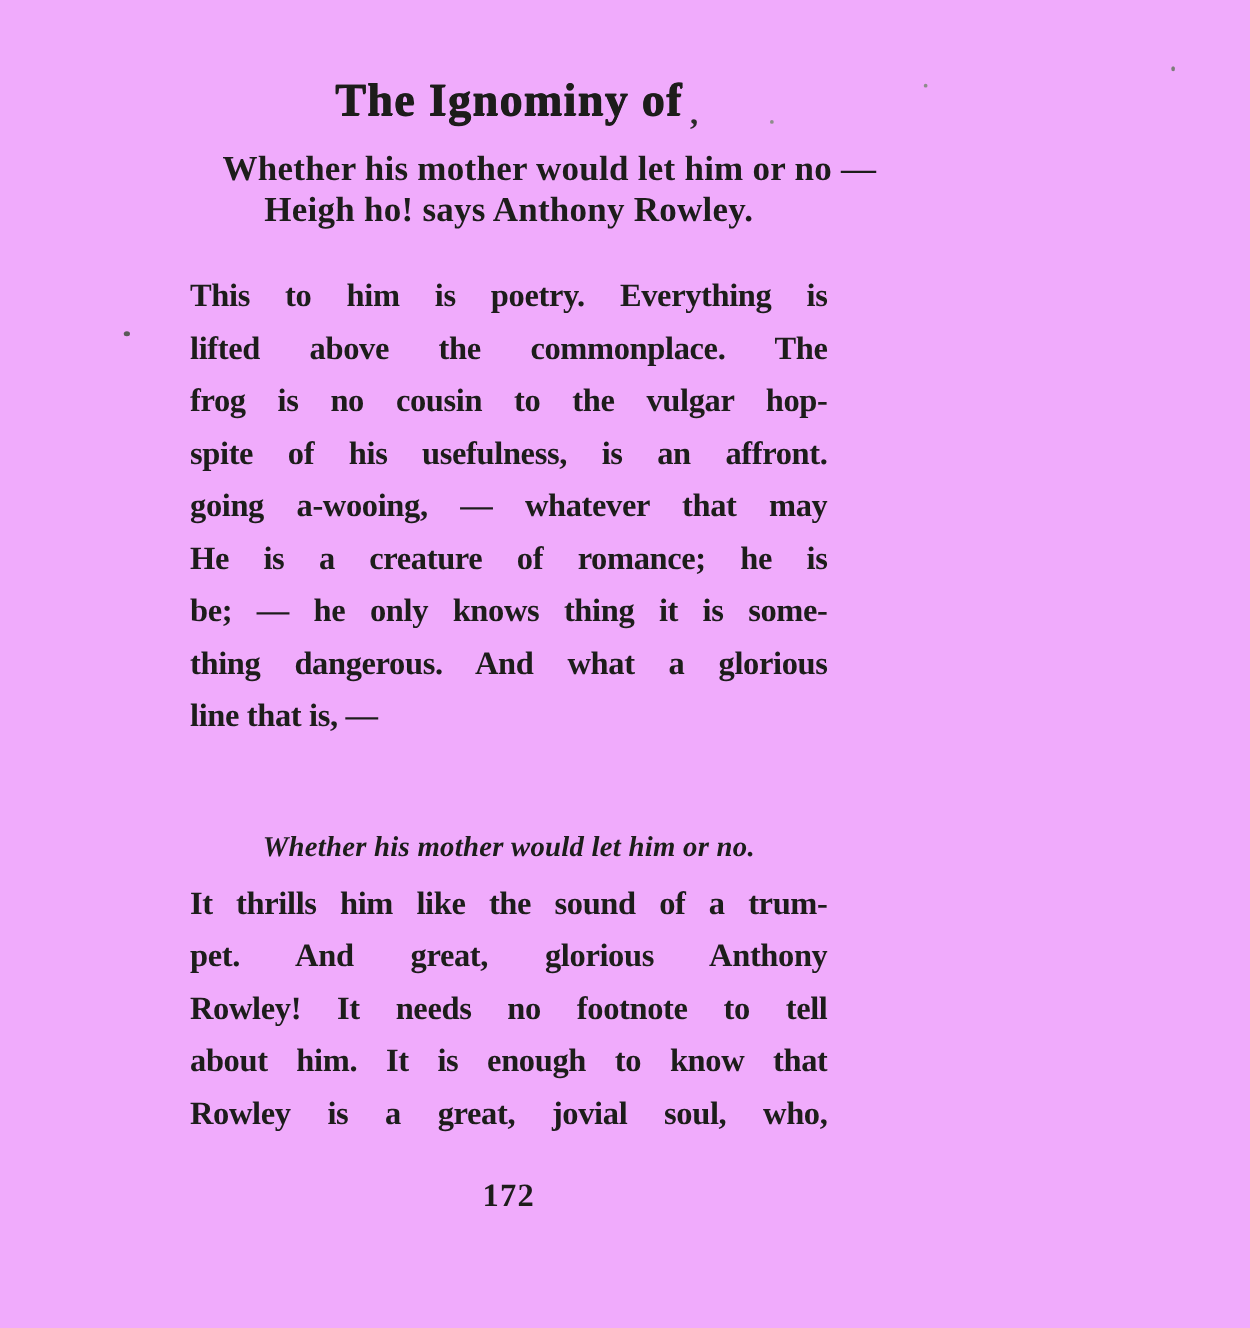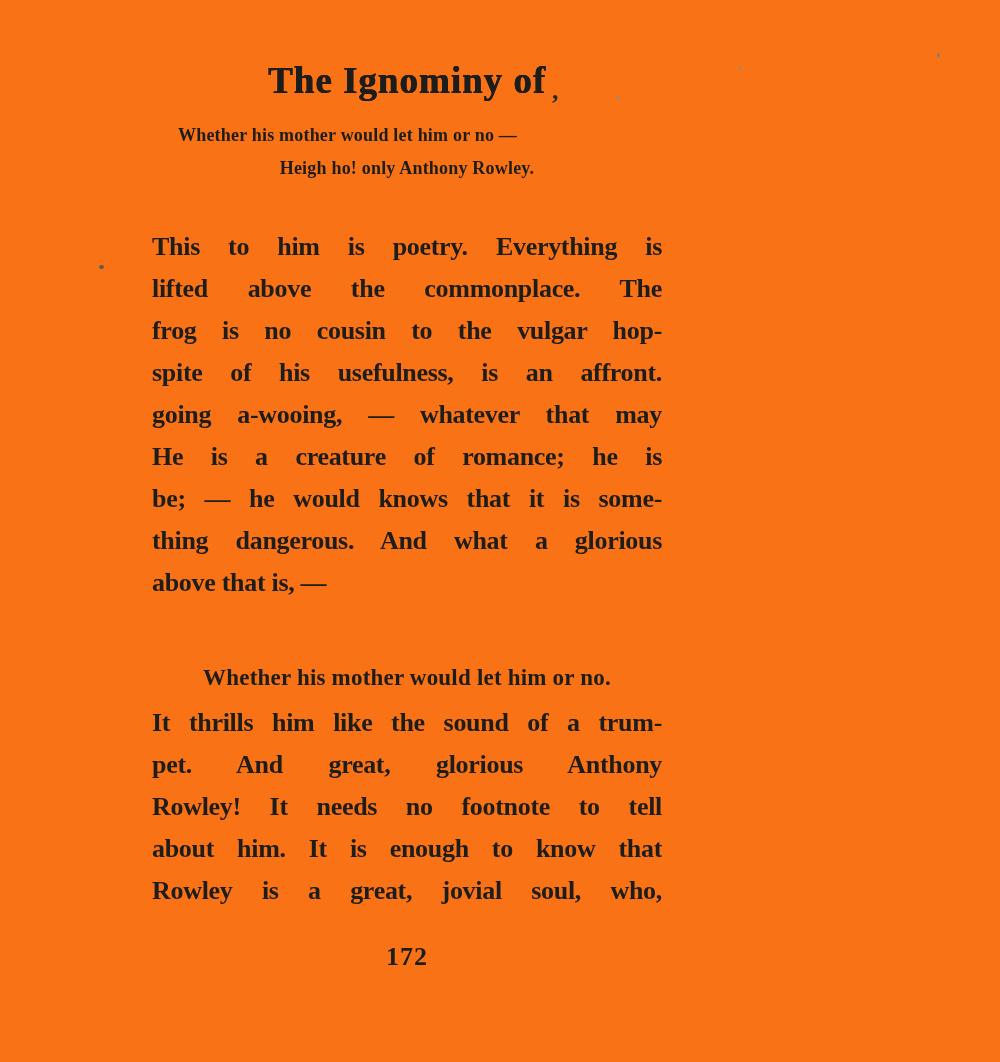--- a/index.html
+++ b/index.html
@@ -5,21 +5,21 @@
   html, body {
     margin: 0;
     padding: 0;
     background: #e8e8e8;
   }
   .page {
     position: relative;
     width: 1000px;
     height: 1062px;
     margin: 0 auto;
-    background: #f97316;
+    background: #f0abfc;
     overflow: hidden;
     font-family: "Liberation Serif", "DejaVu Serif", serif;
     color: #1d1d1b;
   }
   .running-header {
     position: absolute;
     top: 58px;
     left: 152px;
     width: 510px;
     text-align: center;
@@ -36,57 +36,58 @@
     left: 552px;
     font-size: 26px;
     font-weight: bold;
     color: #2a2a28;
   }
   .verse {
     position: absolute;
     top: 119px;
     left: 152px;
     width: 510px;
-    font-size: 18px;
+    font-size: 28px;
     font-weight: bold;
     line-height: 33px;
     letter-spacing: 0.2px;
   }
   .verse-line { text-align: left; padding-left: 26px; white-space: nowrap; }
   .verse-line.centered { text-align: center; padding-left: 0; }
   .para {
     position: absolute;
     left: 152px;
     width: 510px;
     font-size: 26px;
     font-weight: bold;
     line-height: 42px;
     letter-spacing: -0.3px;
   }
-  .para-1 { top: 226px; }
+  .para-1 { top: 216px; }
   .para-2 { top: 702px; }
   .body-line {
     text-align: justify;
     text-align-last: justify;
     text-justify: inter-word;
     height: 42px;
     overflow: hidden;
   }
   .body-line.no-justify { text-align-last: left; }
   .inline-quote {
     position: absolute;
     top: 660px;
     left: 152px;
     width: 510px;
     text-align: center;
     font-size: 23px;
     font-weight: bold;
     line-height: 36px;
     letter-spacing: 0.2px;
     white-space: nowrap;
+    font-style: italic;
   }
   .page-number {
     position: absolute;
     top: 942px;
     left: 152px;
     width: 510px;
     text-align: center;
     font-size: 26px;
     font-weight: bold;
     line-height: 30px;
@@ -106,33 +107,33 @@
 <body>
 
 <div class="page">
 
   <div class="running-header">The Ignominy of</div>
 
   <div class="stray-mark">,</div>
 
   <div class="verse">
     <div class="verse-line">Whether his mother would let him or no —</div>
-    <div class="verse-line centered">Heigh ho! only Anthony Rowley.</div>
+    <div class="verse-line centered">Heigh ho! says Anthony Rowley.</div>
   </div>
 
   <div class="para para-1">
     <div class="body-line">This to him is poetry. Everything is</div>
     <div class="body-line">lifted above the commonplace. The</div>
     <div class="body-line">frog is no cousin to the vulgar hop-</div>
     <div class="body-line">spite of his usefulness, is an affront.</div>
     <div class="body-line">going a-wooing, — whatever that may</div>
     <div class="body-line">He is a creature of romance; he is</div>
-    <div class="body-line">be; — he would knows that it is some-</div>
+    <div class="body-line">be; — he only knows thing it is some-</div>
     <div class="body-line">thing dangerous. And what a glorious</div>
-    <div class="body-line no-justify">above that is, —</div>
+    <div class="body-line no-justify">line that is, —</div>
   </div>
 
   <div class="inline-quote">Whether his mother would let him or no.</div>
 
   <div class="para para-2">
     <div class="body-line">It thrills him like the sound of a trum-</div>
     <div class="body-line">pet. And great, glorious Anthony</div>
     <div class="body-line">Rowley! It needs no footnote to tell</div>
     <div class="body-line">about him. It is enough to know that</div>
     <div class="body-line">Rowley is a great, jovial soul, who,</div>

